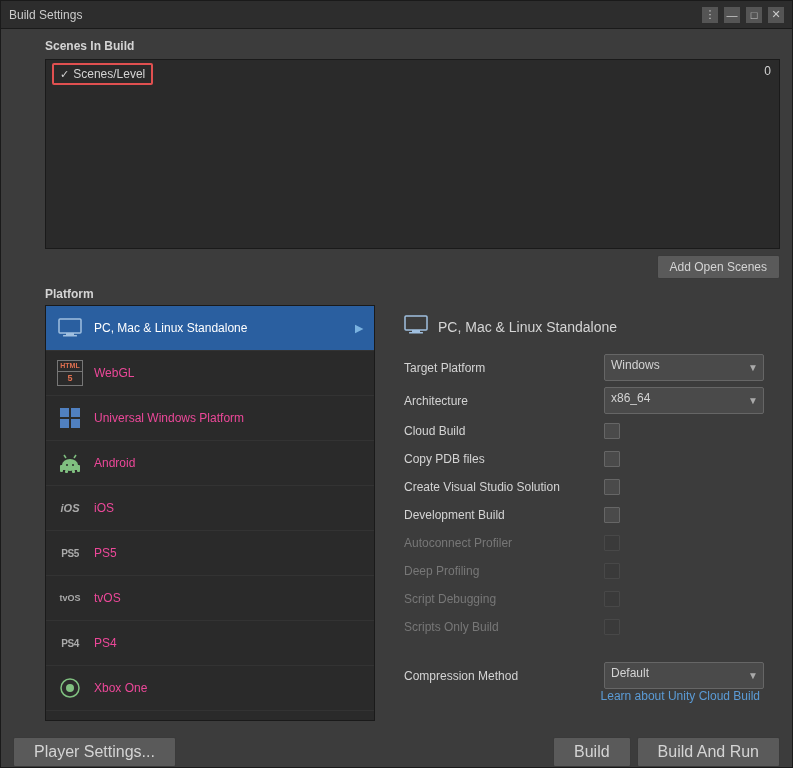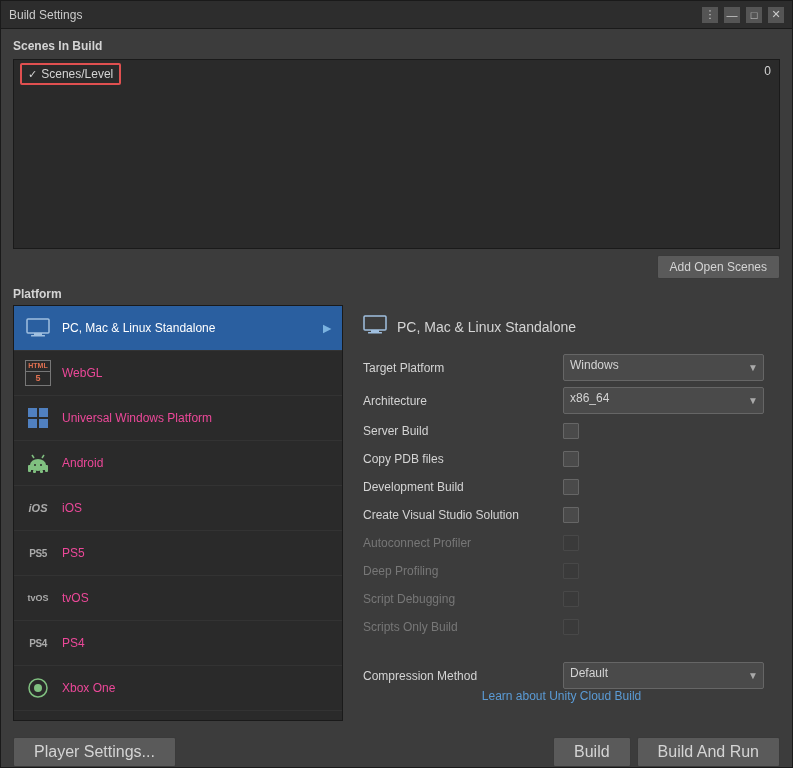--- a/index.html
+++ b/index.html
@@ -52,20 +52,21 @@
       cursor: pointer;
       display: flex;
       align-items: center;
       justify-content: center;
     }
     .window-content {
       display: flex;
       flex-direction: column;
       flex: 1;
       padding: 10px 12px;
+      margin-left: 32px;
     }
     .section-label {
       font-size: 12px;
       font-weight: bold;
       color: #d4d4d4;
       margin-bottom: 6px;
     }
     .scenes-area {
       background: #2a2a2a;
       border: 1px solid #1a1a1a;
@@ -111,21 +112,21 @@
       border: 1px solid #3a3a3a;
       color: #d4d4d4;
       padding: 4px 12px;
       font-size: 12px;
       cursor: pointer;
       border-radius: 2px;
     }
     .platform-section {
       display: flex;
       flex: 1;
-      gap: 4px;
+      gap: 13px;
       min-height: 0;
     }
     .platform-label {
       font-size: 12px;
       font-weight: bold;
       color: #d4d4d4;
       margin-bottom: 4px;
     }
     .platform-list-container {
       width: 330px;
@@ -248,21 +249,21 @@
     .checkbox-cell.disabled {
       background: #3a3a3a;
       border-color: #555;
       opacity: 0.5;
     }
     .bottom-area {
       flex-shrink: 0;
       padding: 6px 12px 6px 12px;
     }
     .cloud-build-link {
-      text-align: center;
+      text-align: right;
       margin-bottom: 8px;
       padding-right: 4px;
     }
     .cloud-build-link a {
       color: #5b9bd5;
       text-decoration: none;
       font-size: 12px;
     }
     .bottom-buttons {
       display: flex;
@@ -457,36 +458,36 @@
             <div class="dropdown-wrapper">
               <select>
                 <option>x86_64</option>
                 <option>x86</option>
               </select>
               <span class="dropdown-arrow">▼</span>
             </div>
           </div>
 
           <div class="settings-row">
-            <span class="settings-row-label">Server Build</span>
+            <span class="settings-row-label">Cloud Build</span>
             <div class="checkbox-cell"></div>
           </div>
 
           <div class="settings-row">
             <span class="settings-row-label">Copy PDB files</span>
             <div class="checkbox-cell"></div>
           </div>
 
           <div class="settings-row">
+            <span class="settings-row-label">Create Visual Studio Solution</span>
+            <div class="checkbox-cell"></div>
+          </div>
+
+          <div class="settings-row">
             <span class="settings-row-label">Development Build</span>
-            <div class="checkbox-cell"></div>
-          </div>
-
-          <div class="settings-row">
-            <span class="settings-row-label">Create Visual Studio Solution</span>
             <div class="checkbox-cell"></div>
           </div>
 
           <div class="settings-row">
             <span class="settings-row-label disabled">Autoconnect Profiler</span>
             <div class="checkbox-cell disabled"></div>
           </div>
 
           <div class="settings-row">
             <span class="settings-row-label disabled">Deep Profiling</span>

